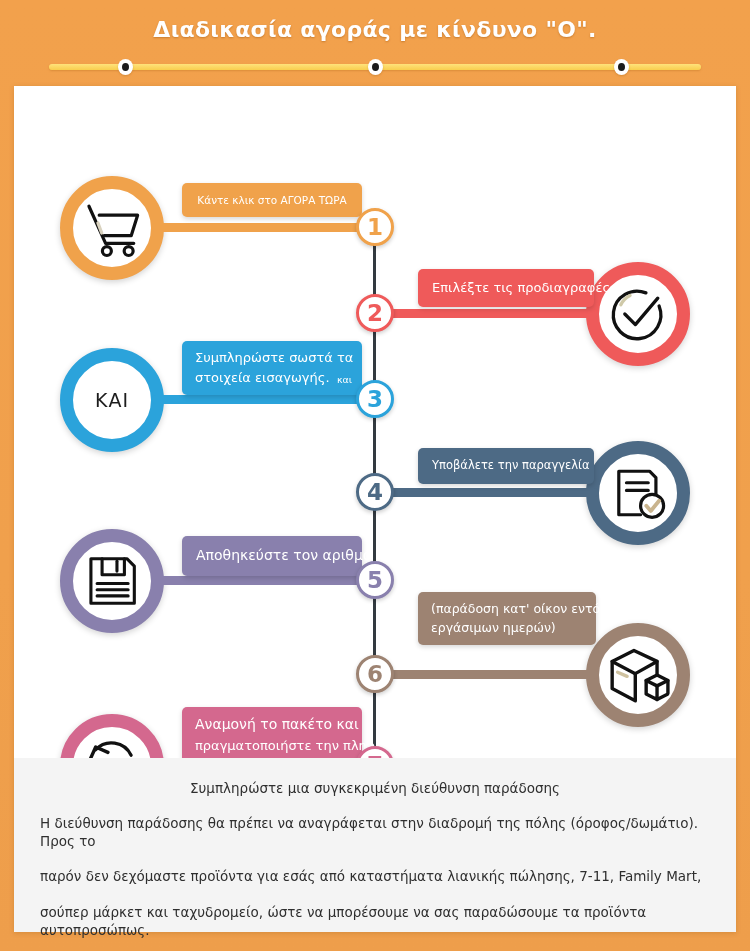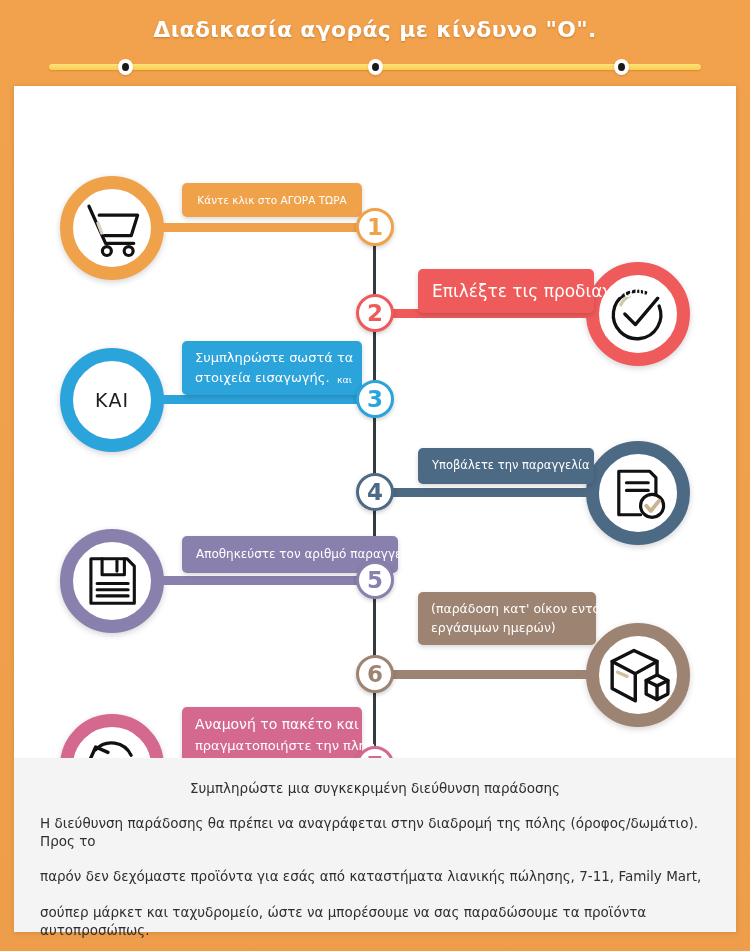--- a/index.html
+++ b/index.html
@@ -159,21 +159,21 @@
             <div class="bubble" style="left: 572px; border: 13px solid rgb(239, 90, 90);">
               <div class="bubble-inner">
                 <svg viewBox="0 0 100 100" width="66" height="66">
         <path stroke="#111" fill="none" stroke-width="5" stroke-linecap="round" stroke-linejoin="round" d="M82 38 A36 36 0 1 1 62 18"></path>
         <path stroke="#111" fill="none" stroke-width="5" stroke-linecap="round" stroke-linejoin="round" d="M30 50 L46 66 L80 26"></path>
         <path stroke="#cfc9a8" stroke-width="5" fill="none" stroke-linecap="round" d="M24 36 A30 30 0 0 1 38 22"></path>
       </svg>
               </div>
             </div>
             <div class="connector" style="background: rgb(239, 90, 90); top: 47px; left: 365px; width: 219px;"></div>
-            <div class="callout" style="background: rgb(239, 90, 90); font-size: 17px; text-align: left; top: 7px; left: 404px; width: 176px;">
+            <div class="callout" style="background: rgb(239, 90, 90); font-size: 13px; text-align: left; top: 7px; left: 404px; width: 176px;">
               <span class="ln">Επιλέξτε τις προδιαγραφές</span>
             </div>
             <div class="num" style="top: 32px; border-color: rgb(239, 90, 90); color: rgb(239, 90, 90);">2</div>
           </div>
           <div class="step" style="top: 262px;">
             <div class="bubble" style="left: 46px; border: 13px solid rgb(43, 163, 219);">
               <div class="bubble-inner">
                 <div class="kai-label">ΚΑΙ</div>
               </div>
             </div>
@@ -207,21 +207,21 @@
               <div class="bubble-inner">
                 <svg viewBox="0 0 100 100" width="62" height="62">
         <path stroke="#111" fill="none" stroke-width="5" stroke-linecap="round" stroke-linejoin="round" d="M16 14 L74 14 L86 26 L86 86 L16 86 Z"></path>
         <path stroke="#111" fill="none" stroke-width="5" stroke-linecap="round" stroke-linejoin="round" d="M34 14 L34 40 L70 40 L70 14"></path>
         <path stroke="#111" fill="none" stroke-width="5" stroke-linecap="round" stroke-linejoin="round" d="M58 18 L58 34"></path>
         <path stroke="#111" fill="none" stroke-width="5" stroke-linecap="round" stroke-linejoin="round" d="M26 54 L76 54 M26 64 L76 64 M26 74 L76 74"></path>
       </svg>
               </div>
             </div>
             <div class="connector" style="background: rgb(137, 128, 173); top: 47px; left: 138px; width: 219px;"></div>
-            <div class="callout" style="background: rgb(137, 128, 173); font-size: 12px; text-align: left; top: 7px; left: 168px; width: 216px;">
+            <div class="callout" style="background: rgb(137, 128, 173); font-size: 14px; text-align: left; top: 7px; left: 168px; width: 180px;">
               <span class="ln">Αποθηκεύστε τον αριθμό παραγγελίας</span>
             </div>
             <div class="num" style="top: 32px; border-color: rgb(137, 128, 173); color: rgb(137, 128, 173);">5</div>
           </div>
           <div class="step" style="top: 537px;">
             <div class="bubble" style="left: 572px; border: 13px solid rgb(157, 131, 114);">
               <div class="bubble-inner">
                 <svg viewBox="0 0 100 100" width="68" height="68">
         <path stroke="#111" fill="none" stroke-width="5" stroke-linecap="round" stroke-linejoin="round" d="M12 30 L44 14 L78 30 L46 48 Z"></path>
         <path stroke="#111" fill="none" stroke-width="5" stroke-linecap="round" stroke-linejoin="round" d="M12 30 L12 70 L46 88 L46 48"></path>

